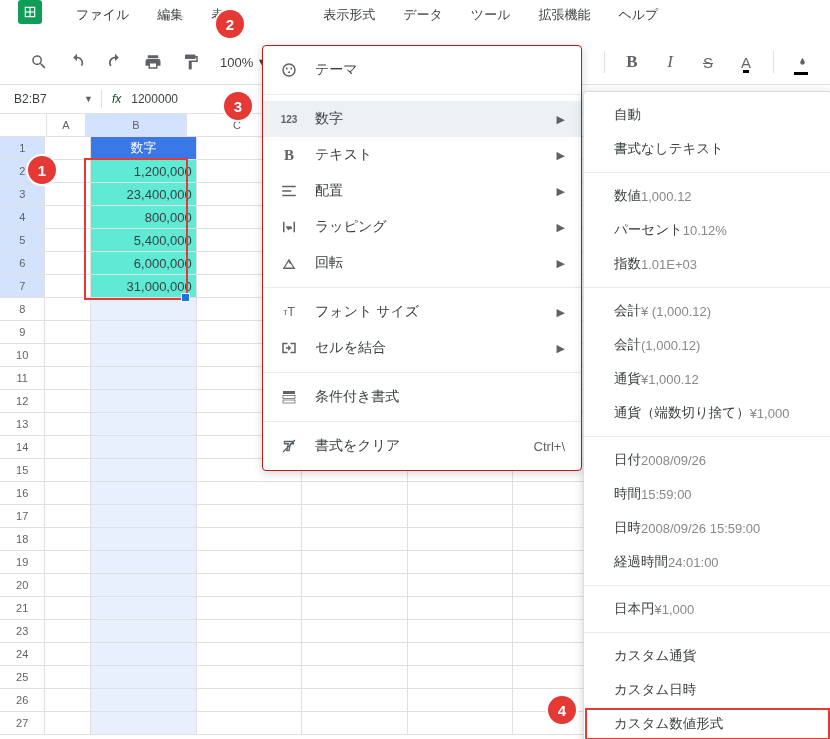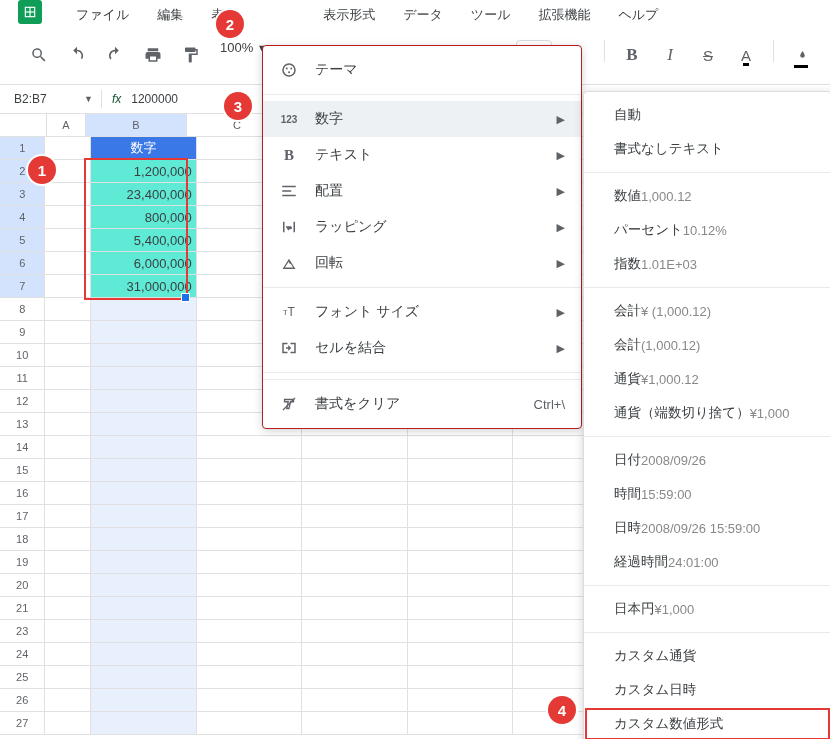--- a/index.html
+++ b/index.html
@@ -2,21 +2,21 @@
 <html><head>
 <meta charset="utf-8">
 <style>
 html,body{margin:0;padding:0;font-family:Arial,"Hiragino Sans","Meiryo",sans-serif;font-size:13px;color:#3c4043;background:#fff;overflow:hidden}
 .app{width:830px;height:739px;position:relative}
 
 .menubar{display:flex;height:40px;padding-left:18px;gap:8px}
 .logo{width:24px;height:24px;background:#0f9d58;border-radius:3px;display:flex;align-items:center;justify-content:center;color:#fff;font-size:10px}
 .menubar .mi{padding:6px 10px;border-radius:4px;cursor:default}
 
-.toolbar{display:flex;align-items:flex-start;height:44px;padding-left:24px;gap:8px;border-bottom:1px solid #e0e0e0}
+.toolbar{display:flex;align-items:center;height:44px;padding-left:24px;gap:8px;border-bottom:1px solid #e0e0e0}
 .toolbar .tb{width:30px;height:30px;display:flex;align-items:center;justify-content:center;border-radius:4px;color:#5f6368}
 .toolbar .sep{width:1px;height:22px;background:#e0e0e0;margin:0 4px}
 .zoom{display:flex;align-items:center;padding:0 6px;gap:4px;color:#3c4043}
 .fsize{border:1px solid #dadce0;border-radius:4px;width:34px;height:22px;display:flex;align-items:center;justify-content:center;font-size:12px;margin:0 2px}
 .toolbar svg{width:18px;height:18px;fill:#5f6368}
 .boldB{font-weight:700;font-family:"Times New Roman",serif;font-size:17px;color:#5f6368}
 .italI{font-style:italic;font-family:"Times New Roman",serif;font-size:17px;color:#5f6368}
 .strikeS{text-decoration:line-through;font-size:15px;color:#5f6368}
 .Aunder{position:relative;font-size:15px;color:#5f6368}
 .Aunder::after{content:"";position:absolute;left:2px;right:2px;bottom:-2px;height:3px;background:#000}
@@ -513,20 +513,30 @@
   <div class="mrow">
     <span class="mic">
           <svg viewBox="0 0 24 24">
             <path d="M3 5h7v2H5v10h5v2H3zM21 5h-7v2h5v10h-5v2h7zM8 11h3V8l4 4-4 4v-3H8z" fill="#5f6368"></path>
           </svg>
         </span>
     <span>セルを結合</span>
     <span class="arrow">▶</span>
   </div>
   <hr>
+  <div class="mrow">
+    <span class="mic">
+          <svg viewBox="0 0 24 24">
+            <rect x="4" y="4" width="16" height="4" fill="#5f6368"></rect>
+            <rect x="4" y="10" width="16" height="4" fill="none" stroke="#5f6368"></rect>
+            <rect x="4" y="16" width="16" height="4" fill="none" stroke="#5f6368"></rect>
+          </svg>
+        </span>
+    <span>条件付き書式</span>
+  </div>
   <hr>
   <div class="mrow">
     <span class="mic">
           <svg viewBox="0 0 24 24">
             <path d="M6 6h12v3h-4l-2 9h-3l2-9H6z" fill="none" stroke="#5f6368" stroke-width="1.7"></path>
             <line x1="4" y1="20" x2="20" y2="4" stroke="#5f6368" stroke-width="1.7"></line>
           </svg>
         </span>
     <span>書式をクリア</span>
     <span class="short">Ctrl+\</span>

